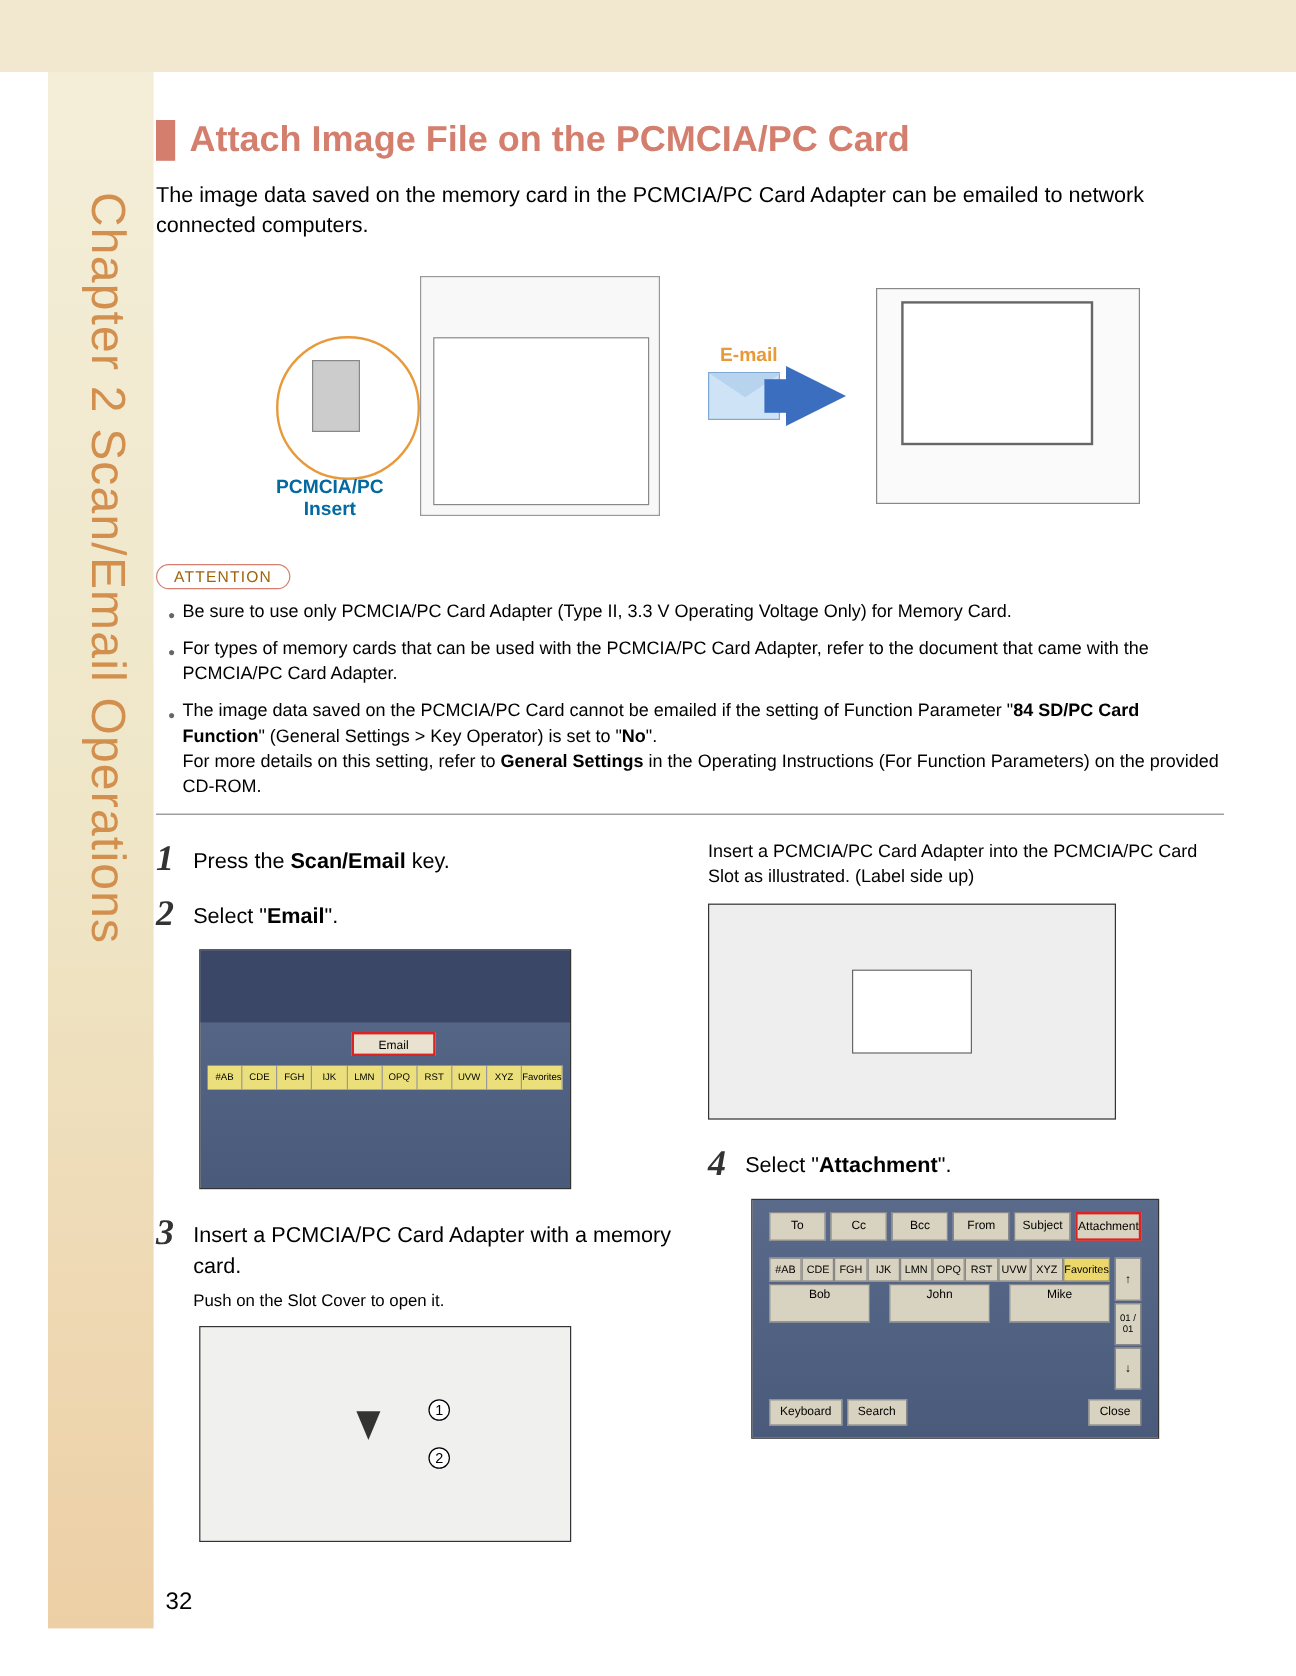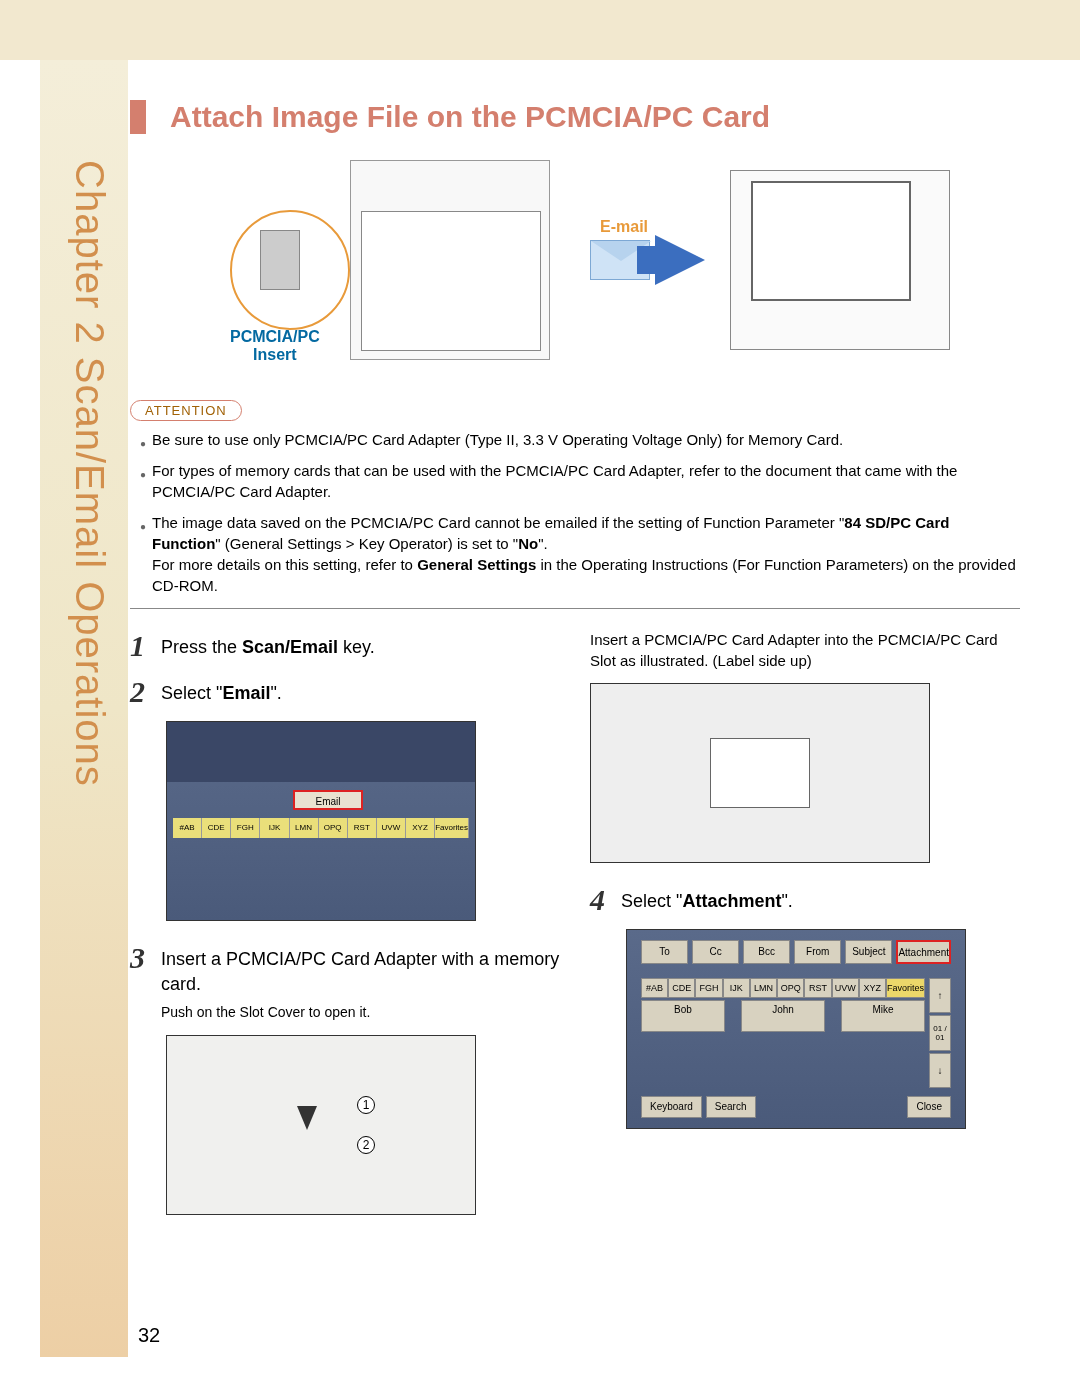--- a/index.html
+++ b/index.html
@@ -43,21 +43,21 @@
     top: 100px;
     left: 130px;
     right: 60px;
   }
   .section-title {
     color: #d47f6e;
     font-size: 30px;
     font-weight: bold;
     font-family: 'Century Gothic', Arial, sans-serif;
     border-left: 16px solid #d47f6e;
-    padding-left: 24px;
+    padding-left: 12px;
     margin-bottom: 16px;
   }
   .intro {
     font-size: 18px;
     line-height: 1.4;
     margin-bottom: 20px;
   }
   .diagram {
     width: 100%;
     height: 230px;
@@ -257,20 +257,21 @@
 </head>
 <body>
 
 <div class="top-bar"></div>
 <div class="left-strip"></div>
 <div class="chapter-text">Chapter 2   Scan/Email Operations</div>
 
 <div class="content">
 
   <h1 class="section-title">Attach Image File on the PCMCIA/PC Card</h1>
+  <p class="intro">The image data saved on the memory card in the PCMCIA/PC Card Adapter can be emailed to network connected computers.</p>
 
   <div class="diagram">
     <div class="adapter-circle"></div>
     <div class="adapter-card"></div>
     <div class="adapter-label">
       <span>PCMCIA/PC</span><br>
       <span>Insert</span>
     </div>
     <div class="printer">
       <div class="printer-body"></div>

